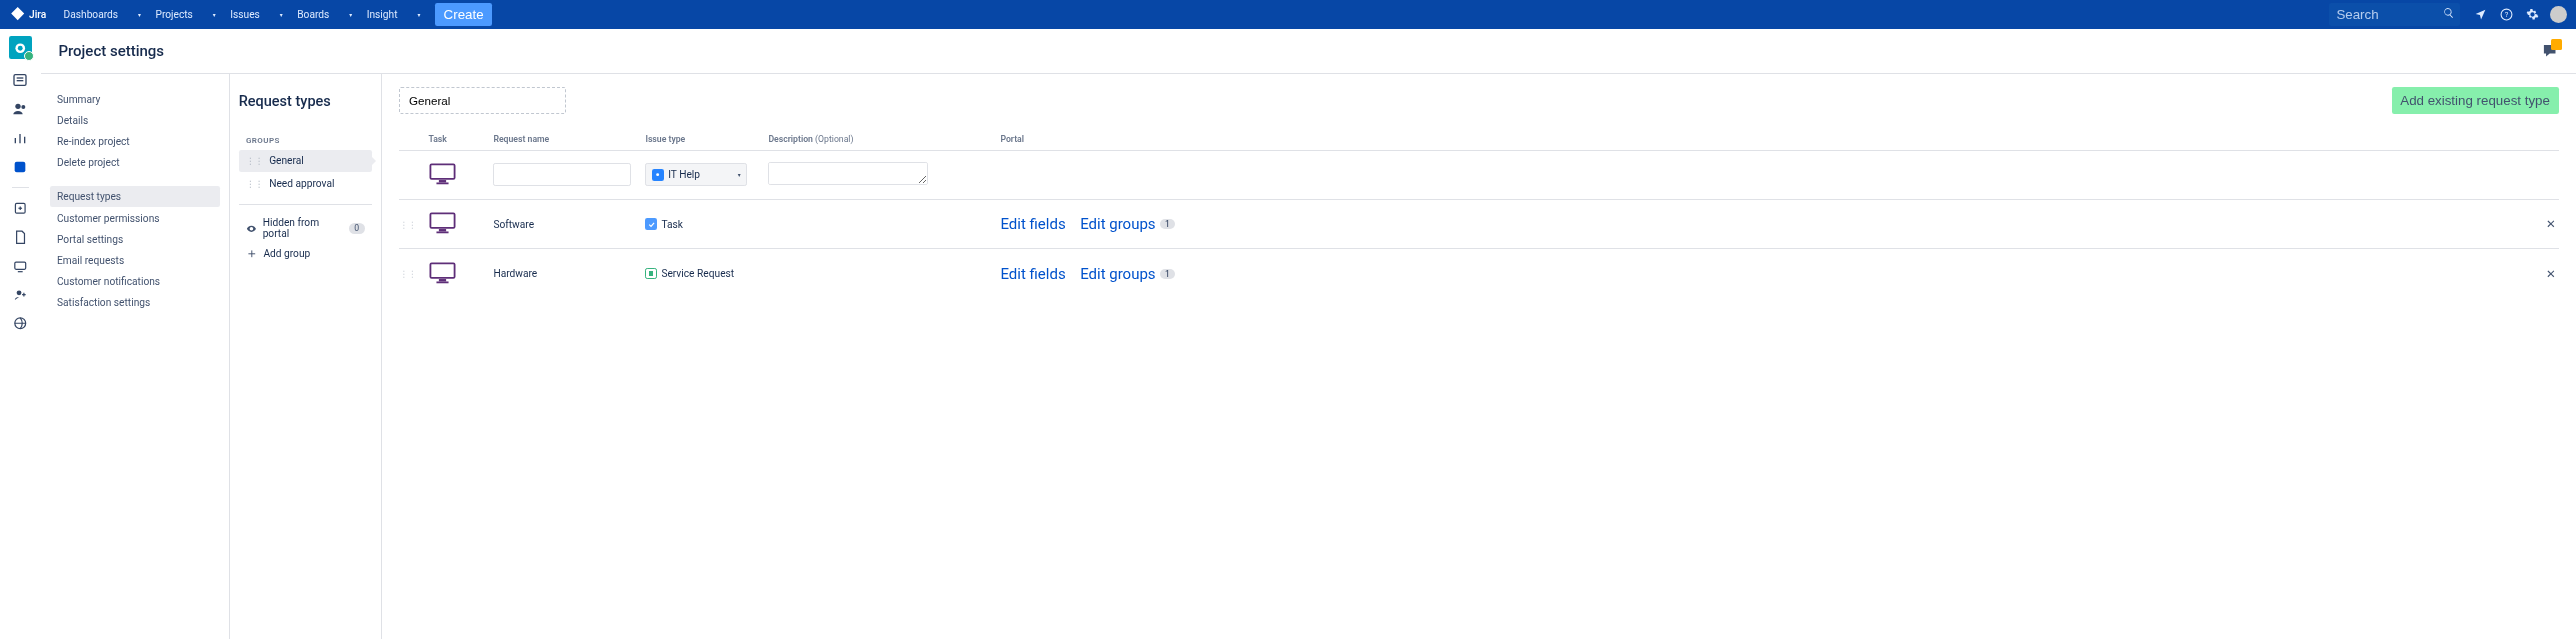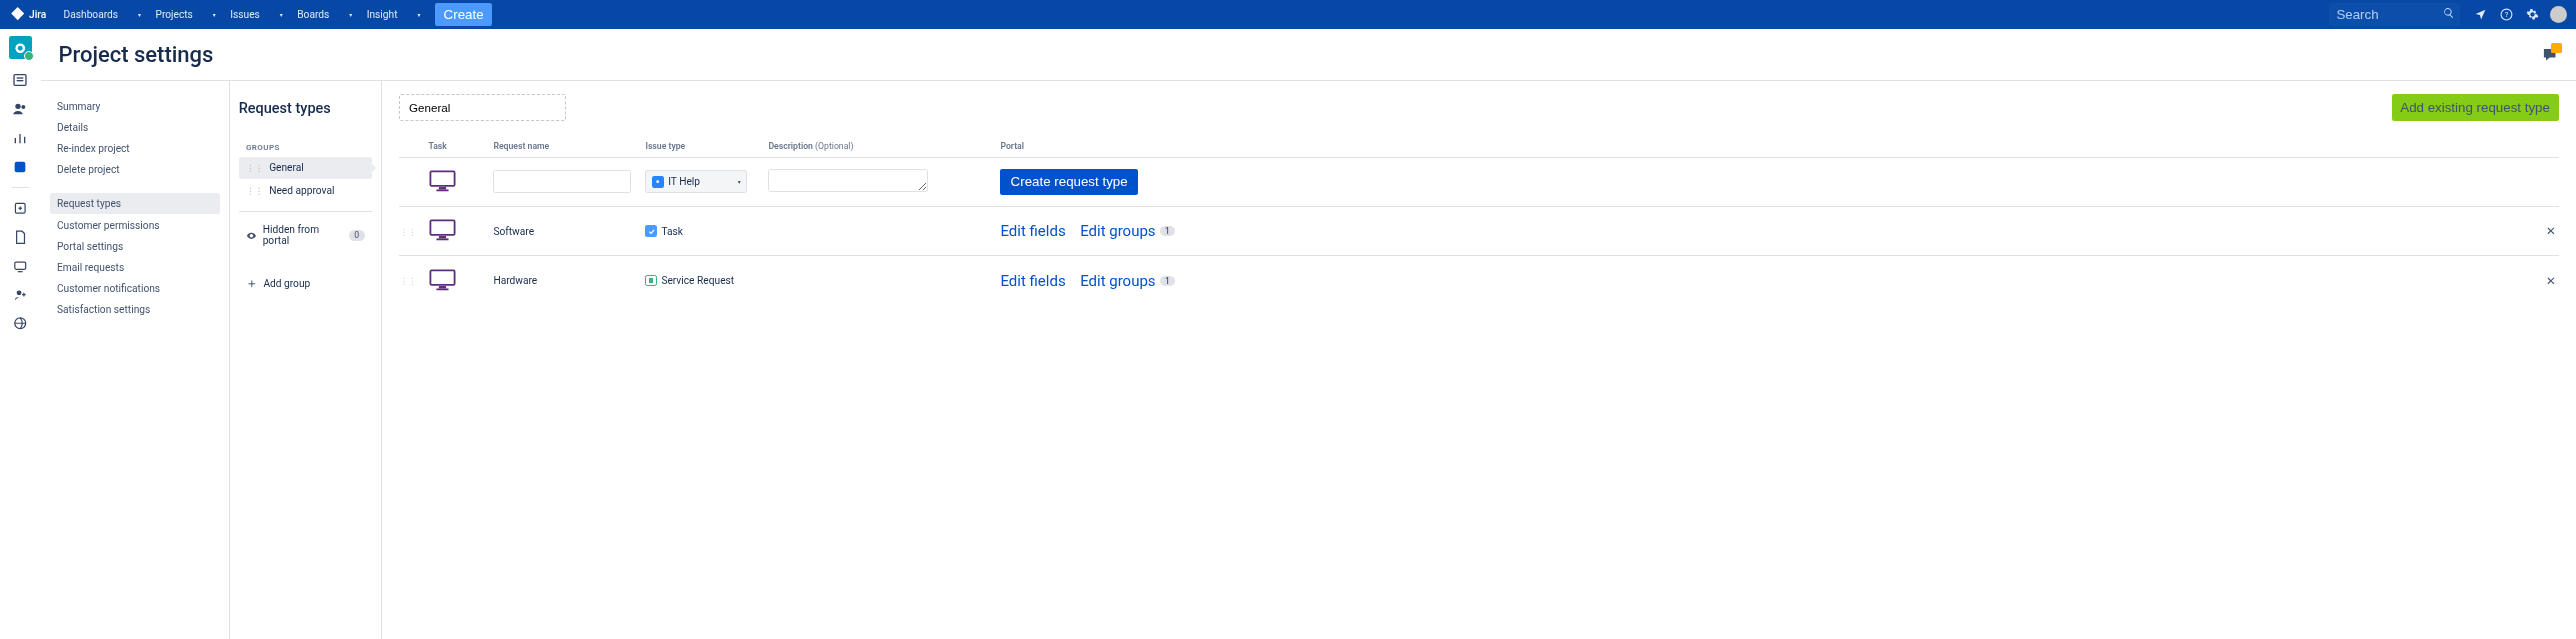--- a/index.html
+++ b/index.html
@@ -25,47 +25,47 @@
 
 .layout { display: flex; height: calc(100vh - 29px); }
 .iconrail { width: 41px; border-right: 0; display: flex; flex-direction: column; align-items: center; padding-top: 7.3px; gap: 11.6px; }
 .iconrail .project-icon { width: 23px; height: 23px; background: #00A3BF; border-radius: 2.2px; display: flex; align-items: center; justify-content: center; position: relative; }
 .iconrail .rail-item { width: 17.4px; height: 17.4px; display: flex; align-items: center; justify-content: center; cursor: pointer; color: #344563; }
 .iconrail .rail-item.active { color: #0052CC; }
 .rail-divider { width: 17.4px; height: 0.7px; background: #DFE1E6; }
 
 .content { flex: 1; display: flex; flex-direction: column; }
 .hdr { display: flex; align-items: center; justify-content: space-between; padding: 13px 17.4px; border-bottom: 0.7px solid #DFE1E6; }
-.page-title { font-size: 22px; font-weight: 500; color: #172B4D; }
+.page-title { font-size: 15px; font-weight: 500; color: #172B4D; }
 .feedback-icon { width: 17.4px; height: 17.4px; position: relative; cursor: pointer; }
 .feedback-badge { position: absolute; top: -2.9px; right: -2.9px; width: 10.2px; height: 10.2px; background: #FFAB00; border-radius: 1.5px; }
 
 .columns { display: flex; flex: 1; overflow: hidden; }
 .sidebar { width: 189px; border-right: 0.7px solid #DFE1E6; padding: 14.5px 8.7px; overflow-y: auto; }
 .sidebar-link { display: block; padding: 5.1px 7.3px; color: #42526E; cursor: pointer; border-radius: 2.2px; font-size: 10.2px; }
 .sidebar-link.active { background: #EBECF0; color: #42526E; font-weight: 400; }
 .sidebar-gap { height: 13px; }
 
 .groups-col { width: 152px; border-right: 0.7px solid #DFE1E6; padding: 13px 8.7px; }
 .groups-header-row { display:flex; align-items:center; margin-bottom:20.3px; height:29px;}
 .section-title { font-size: 14.5px; font-weight: 500; color: #172B4D; }
 .groups-label { font-size: 8px; font-weight: 600; color: #6B778C; letter-spacing: 0.4px; padding-left: 7.3px; margin-bottom: 4.4px; }
 .group-item { display: flex; align-items: center; gap: 5.8px; padding: 5.8px 7.3px; border-radius: 2.2px; cursor: pointer; position: relative; }
 .group-item.active { background: #EBECF0; }
 .group-item.active::after { content:''; position:absolute; right:-8.7px; top:50%; transform:translateY(-50%); border:5.8px solid transparent; border-left-color:#EBECF0; }
 .drag-handle { color: #A5ADBA; font-size: 8.7px; cursor: grab; }
 .group-divider { height: 0.7px; background: #DFE1E6; margin: 8.7px 0; }
 .hidden-row { display: flex; align-items: center; gap: 5.8px; padding: 4.4px 7.3px; cursor: pointer; }
 .count-badge { background: #DFE1E6; color: #42526E; border-radius: 7.3px; padding: 0.7px 5.8px; font-size: 8.7px; }
-.addgroup-row { display: flex; align-items: center; gap: 5.8px; padding: 4.4px 7.3px; cursor: pointer; margin-top: 23px; }
+.addgroup-row { display: flex; align-items: center; gap: 5.8px; padding: 4.4px 7.3px; cursor: pointer; }
 
 .main-col { flex: 1; padding: 13px 17.4px; overflow-y: auto; }
 .main-top { display: flex; align-items: center; justify-content: space-between; margin-bottom: 14.5px; }
 .group-name-input { border: 0.7px dashed #C1C7D0; padding: 5.8px 8.7px; font-size: 11.6px; width: 167px; border-radius: 2.2px; }
-.add-existing { background: #84cc16; border: none; padding: 5.8px 8.7px; border-radius: 2.2px; cursor: pointer; color: #42526E; }
+.add-existing { background: #86efac; border: none; padding: 5.8px 8.7px; border-radius: 2.2px; cursor: pointer; color: #42526E; }
 
 .rt-table { width: 100%; }
 .rt-header { display: grid; grid-template-columns: 29px 65px 152px 123px 232px 1fr; gap: 0; padding: 5.8px 0; color: #6B778C; font-size: 8.7px; font-weight: 600; border-bottom: 0; }
 .rt-row { display: grid; grid-template-columns: 29px 65px 152px 123px 232px 1fr; align-items: center; padding: 10.2px 0; border-top: 0.7px solid #DFE1E6; }
 .rt-row.first { border-top: 0.7px solid #DFE1E6; }
 .monitor-icon { width: 29px; height: 26px; }
 .rt-input { border: 1.5px solid #DFE1E6; border-radius: 2.2px; padding: 4.4px 5.8px; width: 138px; height: 23px; }
 .rt-select { border: 1.5px solid #DFE1E6; background: #F4F5F7; border-radius: 2.2px; padding: 2.9px 5.8px; width: 102px; height: 23px; display: flex; align-items: center; justify-content: space-between; cursor: pointer; }
 .issue-type { display: flex; align-items: center; gap: 4.4px; }
 .it-icon { width: 11.6px; height: 11.6px; border-radius: 2.2px; display: flex; align-items: center; justify-content: center; }
@@ -304,23 +304,20 @@
                         <rect width="10" height="10" fill="#2684FF"></rect>
                         <circle cx="5" cy="5" r="2" fill="#fff"></circle>
                       </svg>
                     </div>
                   <span>IT Help</span>
                 </div>
                 <span class="chev" style="color:#42526E;">▾</span>
               </div>
             </div>
             <div><textarea class="rt-textarea" style=""></textarea></div>
-            <div class="actions-cell">
-              <button class="primary-btn">Create request type</button>
-            </div>
           </div>
 
           <div class="rt-row">
             <div><span class="drag-handle" style="color:#C1C7D0;">⋮⋮</span></div>
             <div>
               <svg class="monitor-icon" viewBox="0 0 48 40">
                   <rect x="4" y="4" width="40" height="24" rx="2" fill="none" stroke="#5E2E78" stroke-width="3"></rect>
                   <rect x="18" y="30" width="12" height="4" fill="#5E2E78"></rect>
                   <rect x="14" y="34" width="20" height="3" fill="#5E2E78"></rect>
                 </svg>

